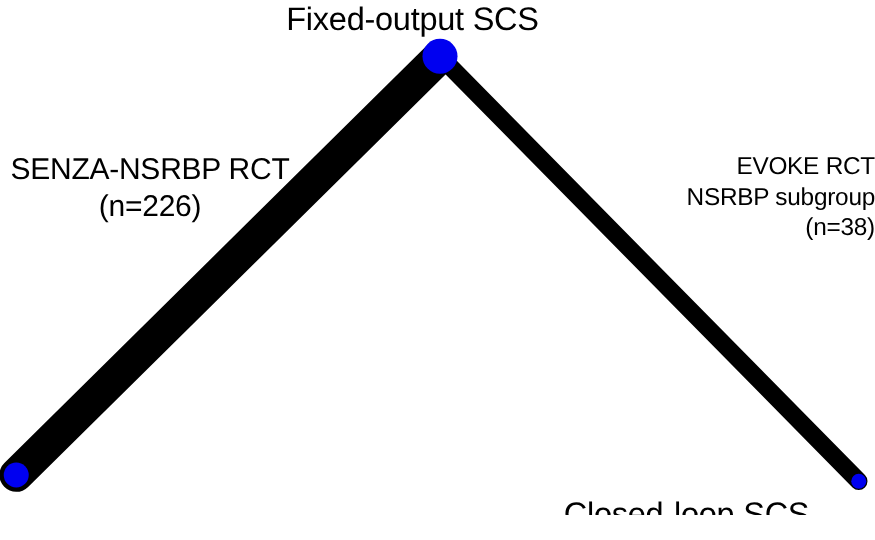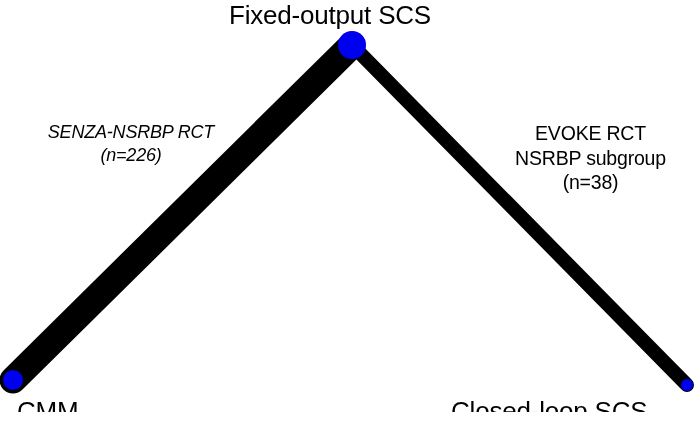--- a/index.html
+++ b/index.html
@@ -57,31 +57,31 @@
     font-size: 26px;
     left: 17px;
     top: 398px;
   }
   #label-right {
     font-size: 26px;
     left: 451px;
     top: 398px;
   }
   #edge-label-left {
-    font-size: 18px;
-    left: 11px;
+    font-size: 24px;
+    left: 0px;
     top: 121px;
     width: 240px;
-    font-style: italic;
   }
   #edge-label-right {
     font-size: 19.5px;
     left: 481px;
     top: 121px;
     width: 219px;
+    text-align: right;
   }
 </style>
 </head>
 <body>
 
 <div id="figure" style="width: 700px; height: 412px; background: rgb(255, 255, 255);">
 
   <svg id="network-svg" viewBox="0 0 700 432" xmlns="http://www.w3.org/2000/svg">
     <g>
       <line x1="13" y1="380" x2="352" y2="45" stroke="#000000" stroke-width="27" stroke-linecap="round"></line>
@@ -89,21 +89,20 @@
     </g>
     <g>
       <circle cx="13" cy="380" r="10" fill="#0000f0"></circle>
       <circle cx="687" cy="385" r="6" fill="#0000f0"></circle>
       <circle cx="352" cy="45" r="14" fill="#0000f0"></circle>
     </g>
   </svg>
 
   <div class="node-label" id="label-top">Fixed-output SCS</div>
 
-  <div class="node-label" id="label-left">CMM</div>
 
   <div class="node-label" id="label-right">Closed-loop SCS</div>
 
   <div class="edge-label" id="edge-label-left">
     <span>SENZA-NSRBP RCT</span>
     <span>(n=226)</span>
   </div>
 
   <div class="edge-label" id="edge-label-right">
     <span>EVOKE RCT</span>

